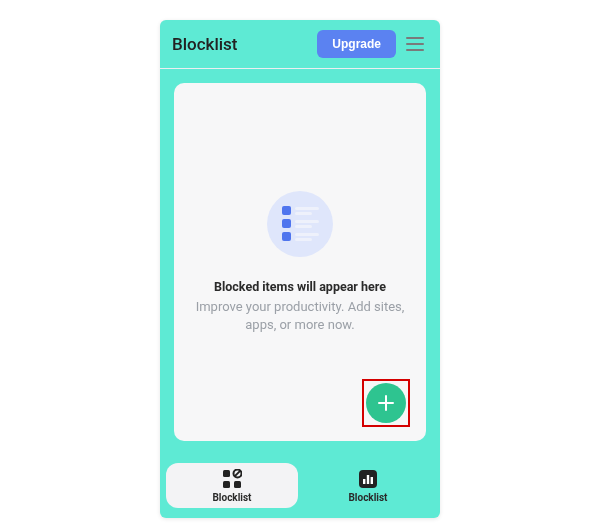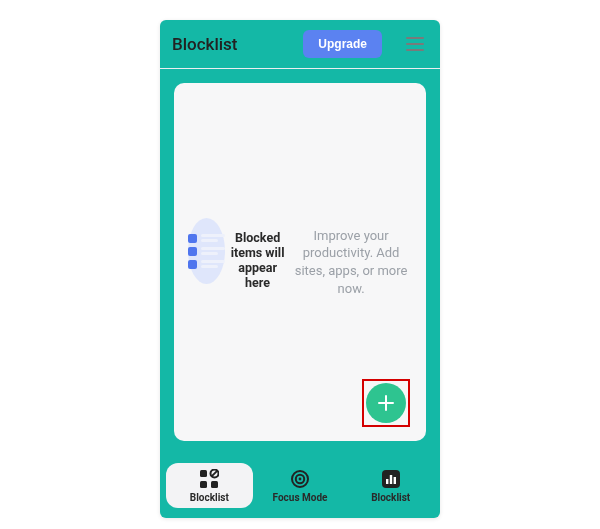--- a/index.html
+++ b/index.html
@@ -9,21 +9,21 @@
     justify-content: center;
     width: 600px;
     height: 529px;
     font-family: -apple-system, BlinkMacSystemFont, "Segoe UI", Roboto, Arial, sans-serif;
     background: #fff;
     padding-top: 20px;
   }
   .device {
     width: 280px;
     height: 498px;
-    background: #14b8a6;
+    background: #5eead4;
     border-radius: 6px;
     box-shadow: 0 1px 4px rgba(0,0,0,0.10);
     display: flex;
     flex-direction: column;
     position: relative;
   }
   
   .header {
     display: flex;
     align-items: center;
@@ -32,21 +32,21 @@
     border-bottom: 1px solid #eceef1;
   }
   .header .title {
     font-size: 17px;
     font-weight: 500;
     color: #222;
   }
   .header .right {
     display: flex;
     align-items: center;
-    gap: 24px;
+    gap: 10px;
   }
   .upgrade-btn {
     background: #5b82f1;
     color: #fff;
     font-size: 12px;
     font-weight: 600;
     border: none;
     border-radius: 6px;
     padding: 7px 15px;
     cursor: pointer;
@@ -72,21 +72,21 @@
     flex: 1 1 auto;
     padding: 14px;
     position: relative;
   }
   .card {
     background: #f7f7f8;
     border-radius: 10px;
     width: 100%;
     height: 100%;
     display: flex;
-    flex-direction: row;
+    flex-direction: column;
     align-items: center;
     justify-content: center;
     padding: 0 14px;
     position: relative;
   }
   .illus {
     width: 66px;
     height: 66px;
     border-radius: 50%;
     background: #dfe6fb;
@@ -255,30 +255,20 @@
           <rect x="1" y="1" width="7" height="7" rx="1.5" fill="#222"></rect>
           <rect x="1" y="12" width="7" height="7" rx="1.5" fill="#222"></rect>
           <rect x="12" y="12" width="7" height="7" rx="1.5" fill="#222"></rect>
           <circle cx="15.5" cy="4.5" r="4" fill="none" stroke="#222" stroke-width="2"></circle>
           <line x1="12.6" y1="7.4" x2="18.4" y2="1.6" stroke="#222" stroke-width="2"></line>
         </svg>
       </div>
       <span>Blocklist</span>
     </div>
 
-    <div class="nav-item">
-      <div class="icon">
-        <svg width="20" height="20" viewBox="0 0 20 20">
-          <circle cx="10" cy="10" r="8" fill="none" stroke="#222" stroke-width="2"></circle>
-          <circle cx="10" cy="10" r="4.2" fill="none" stroke="#222" stroke-width="2"></circle>
-          <circle cx="10" cy="10" r="1.4" fill="#222"></circle>
-        </svg>
-      </div>
-      <span>Focus Mode</span>
-    </div>
 
     <div class="nav-item">
       <div class="icon">
         <svg width="20" height="20" viewBox="0 0 20 20">
           <rect x="1" y="1" width="18" height="18" rx="4" fill="#222"></rect>
           <rect x="5" y="10" width="2.4" height="5" fill="#fff"></rect>
           <rect x="8.8" y="6" width="2.4" height="9" fill="#fff"></rect>
           <rect x="12.6" y="8" width="2.4" height="7" fill="#fff"></rect>
         </svg>
       </div>

